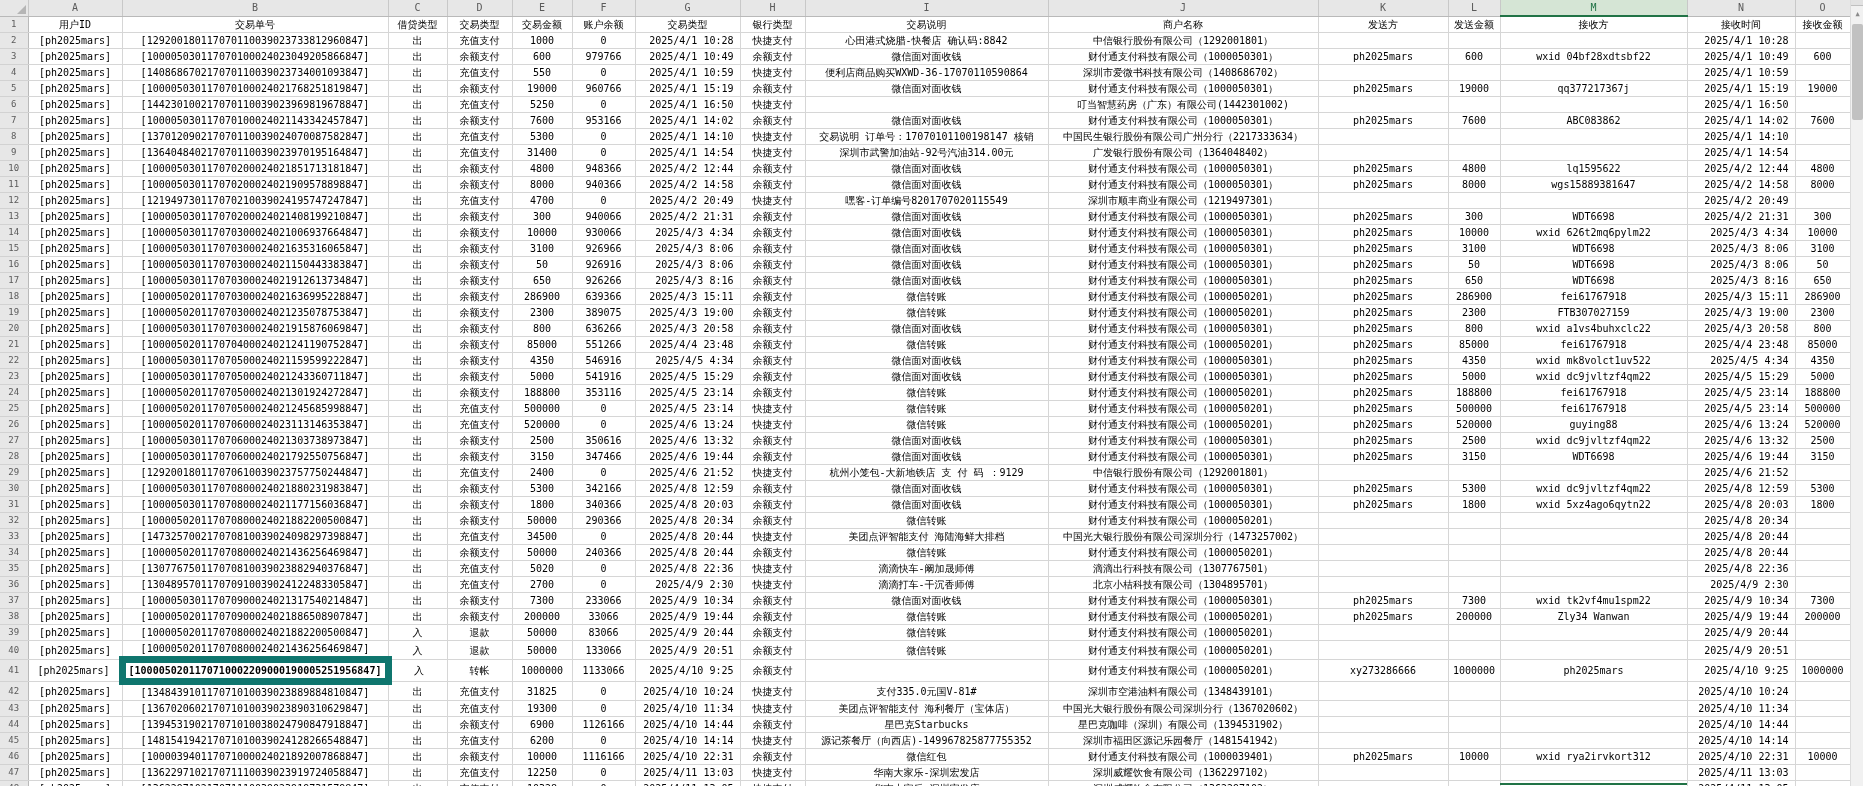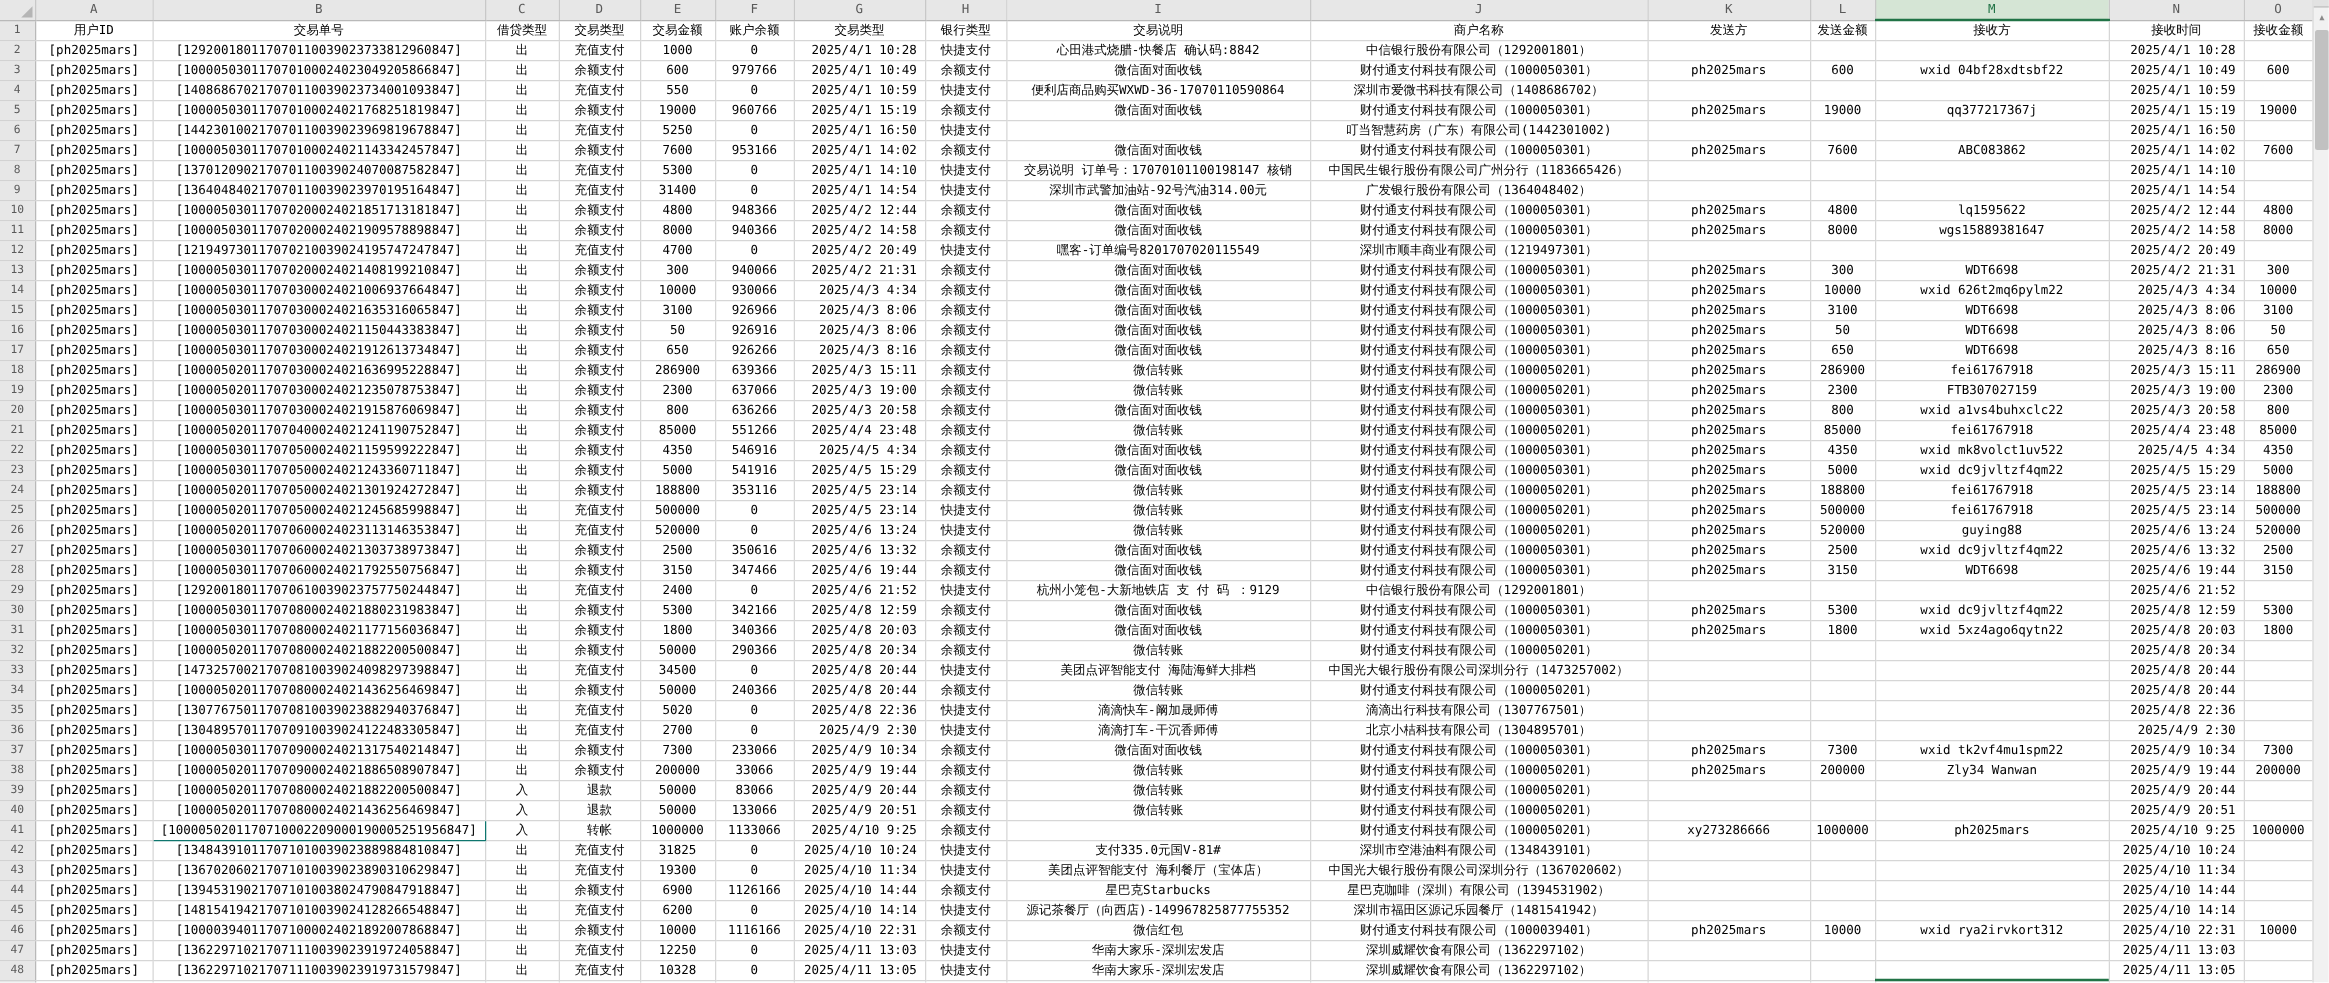--- a/index.html
+++ b/index.html
@@ -16,21 +16,21 @@
   tr.letters th.corner { position:relative; }
   .corner-tri { position:absolute; right:2px; bottom:2px; width:0; height:0;
     border-left:9px solid transparent; border-bottom:9px solid #b5b5b5; }
   
   td.rn { background:#e7e7e7; color:#5a5a5a; text-align:center; font-size:9px;
     border-right:1px solid #b9b9b9; border-bottom:1px solid #d2d2d2; }
   
   td.c { background:#fff; color:#000; border-right:1px solid #d6d6d6;
     border-bottom:1px solid #d6d6d6; text-align:center; }
   td.c.r { text-align:right; padding-right:6px; }
-  td.c.boxed { border:1px solid #0f766e; }
+  td.c.boxed { border:7px solid #0f766e;font-weight:bold; }
   
   .vscroll { position:absolute; top:0; right:0; width:13px; height:786px;
     background:#f1f1f1; border-left:1px solid #dcdcdc; }
   .vs-split { position:absolute; top:0; left:0; width:13px; height:6px; background:#e2e2e2;
     border-bottom:1px solid #c0c0c0; }
   .vs-up { position:absolute; top:7px; left:0; width:13px; height:14px; color:#8a8a8a;
     font-size:7px; text-align:center; line-height:14px; }
   .vs-thumb { position:absolute; top:24px; left:1px; width:11px; height:96px;
     background:#c1c1c1; border-radius:2px; }
   
@@ -211,21 +211,21 @@
           <td class="rn">8</td>
           <td class="c">[ph2025mars]</td>
           <td class="c">[137012090217070110039024070087582847]</td>
           <td class="c">出</td>
           <td class="c">充值支付</td>
           <td class="c">5300</td>
           <td class="c">0</td>
           <td class="c r">2025/4/1 14:10</td>
           <td class="c">快捷支付</td>
           <td class="c">交易说明 订单号：17070101100198147 核销</td>
-          <td class="c">中国民生银行股份有限公司广州分行（1183665426）</td>
+          <td class="c">中国民生银行股份有限公司广州分行（2217333634）</td>
           <td class="c"></td>
           <td class="c"></td>
           <td class="c"></td>
           <td class="c r">2025/4/1 14:10</td>
           <td class="c"></td>
         </tr>
         <tr>
           <td class="rn">9</td>
           <td class="c">[ph2025mars]</td>
           <td class="c">[136404840217070110039023970195164847]</td>
@@ -405,21 +405,21 @@
           <td class="c r">2025/4/3 15:11</td>
           <td class="c">286900</td>
         </tr>
         <tr>
           <td class="rn">19</td>
           <td class="c">[ph2025mars]</td>
           <td class="c">[100005020117070300024021235078753847]</td>
           <td class="c">出</td>
           <td class="c">余额支付</td>
           <td class="c">2300</td>
-          <td class="c">637066</td>
+          <td class="c">389075</td>
           <td class="c r">2025/4/3 19:00</td>
           <td class="c">余额支付</td>
           <td class="c">微信转账</td>
           <td class="c">财付通支付科技有限公司（1000050201）</td>
           <td class="c">ph2025mars</td>
           <td class="c">2300</td>
           <td class="c">FTB307027159</td>
           <td class="c r">2025/4/3 19:00</td>
           <td class="c">2300</td>
         </tr>

